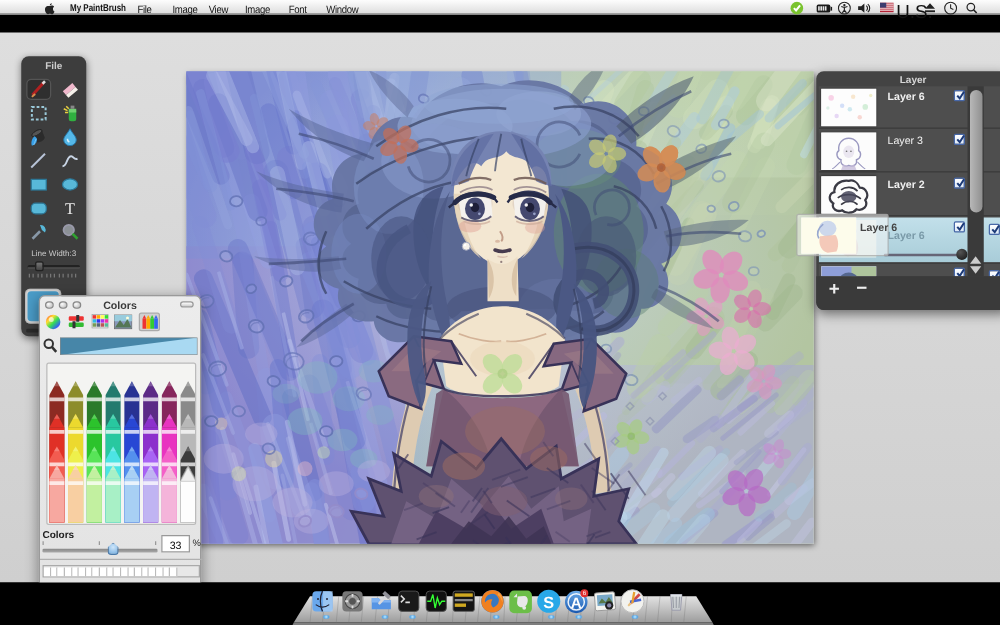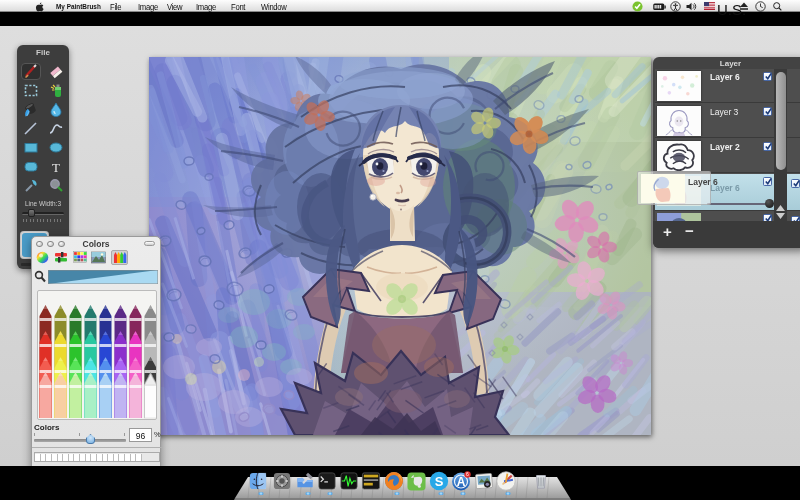--- a/index.html
+++ b/index.html
@@ -1032,21 +1032,21 @@
           <rect x="106.5" y="93" width="12" height="33" fill="#fdfdfd" stroke="#ccc" stroke-width="0.5"></rect>
           <path d="M112.5,82 L118.5,93 L106.5,93 Z" fill="#eee" stroke="#ccc" stroke-width="0.5"></path>
         </svg>
       </div>
       <div style="position:absolute;left:2px;top:186px;font-size:8px;font-weight:bold;color:#222">Colors</div>
       <div style="position:absolute;left:2px;top:202px;width:92px;height:2.5px;background:linear-gradient(#888,#aaa);border-radius:1px"></div>
       <div style="position:absolute;left:2px;top:196px;width:1px;height:3px;background:#999"></div>
       <div style="position:absolute;left:47px;top:196px;width:1px;height:3px;background:#999"></div>
       <div style="position:absolute;left:92px;top:196px;width:1px;height:3px;background:#999"></div>
       <div style="position:absolute;left:54px;top:197px;width:9px;height:10px;background:radial-gradient(circle at 50% 35%,#cfe6fa,#74aee0);border:1px solid #4a7aaa;border-radius:2px 2px 3px 3px;clip-path:polygon(50% 0,100% 40%,100% 100%,0 100%,0 40%)"></div>
-      <div style="position:absolute;left:97px;top:191px;width:23px;height:14px;background:#fff;border:1px solid #999;font-size:8.5px;text-align:center;line-height:14px;color:#111">96</div>
+      <div style="position:absolute;left:97px;top:191px;width:23px;height:14px;background:#fff;border:1px solid #999;font-size:8.5px;text-align:center;line-height:14px;color:#111">33</div>
       <div style="position:absolute;left:122px;top:193px;font-size:7.5px;color:#222">%</div>
       <div style="position:absolute;left:0;top:210px;width:130px;height:1px;background:#b0b0b0"></div>
       <div style="position:absolute;left:1.5px;top:215px;width:126px;height:10px;background:#e8e8e8;border:1px solid #aaa;font-size:0;white-space:nowrap;overflow:hidden;padding:0.5px"><div style="width:5.63px;height:8px;background:#fff;border-right:1px solid #bbb;display:inline-block"></div><div style="width:5.63px;height:8px;background:#fff;border-right:1px solid #bbb;display:inline-block"></div><div style="width:5.63px;height:8px;background:#fff;border-right:1px solid #bbb;display:inline-block"></div><div style="width:5.63px;height:8px;background:#fff;border-right:1px solid #bbb;display:inline-block"></div><div style="width:5.63px;height:8px;background:#fff;border-right:1px solid #bbb;display:inline-block"></div><div style="width:5.63px;height:8px;background:#fff;border-right:1px solid #bbb;display:inline-block"></div><div style="width:5.63px;height:8px;background:#fff;border-right:1px solid #bbb;display:inline-block"></div><div style="width:5.63px;height:8px;background:#fff;border-right:1px solid #bbb;display:inline-block"></div><div style="width:5.63px;height:8px;background:#fff;border-right:1px solid #bbb;display:inline-block"></div><div style="width:5.63px;height:8px;background:#fff;border-right:1px solid #bbb;display:inline-block"></div><div style="width:5.63px;height:8px;background:#fff;border-right:1px solid #bbb;display:inline-block"></div><div style="width:5.63px;height:8px;background:#fff;border-right:1px solid #bbb;display:inline-block"></div><div style="width:5.63px;height:8px;background:#fff;border-right:1px solid #bbb;display:inline-block"></div><div style="width:5.63px;height:8px;background:#fff;border-right:1px solid #bbb;display:inline-block"></div><div style="width:5.63px;height:8px;background:#fff;border-right:1px solid #bbb;display:inline-block"></div><div style="width:5.63px;height:8px;background:#fff;border-right:1px solid #bbb;display:inline-block"></div><div style="width:5.63px;height:8px;background:#fff;border-right:1px solid #bbb;display:inline-block"></div><div style="width:5.63px;height:8px;background:#fff;border-right:1px solid #bbb;display:inline-block"></div><div style="width:5.63px;height:8px;background:#fff;border-right:1px solid #bbb;display:inline-block"></div></div>
       <svg style="position:absolute;right:0px;bottom:0px" width="8" height="8">
         <path d="M8,0 L8,8 L0,8" fill="none" stroke="#999" stroke-width="1"></path>
         <path d="M8,3 L3,8 M8,6 L6,8" stroke="#aaa" stroke-width="1"></path>
       </svg>
     </div>
     <div style="position:absolute;left:653px;top:57px;width:155px;height:191px;background:#434343;border-radius:6px;box-shadow:0 3px 9px rgba(0,0,0,0.5);z-index:10">
       <div style="text-align:center;font-size:8px;font-weight:bold;color:#d8d8d8;padding-top:2px">Layer</div>

